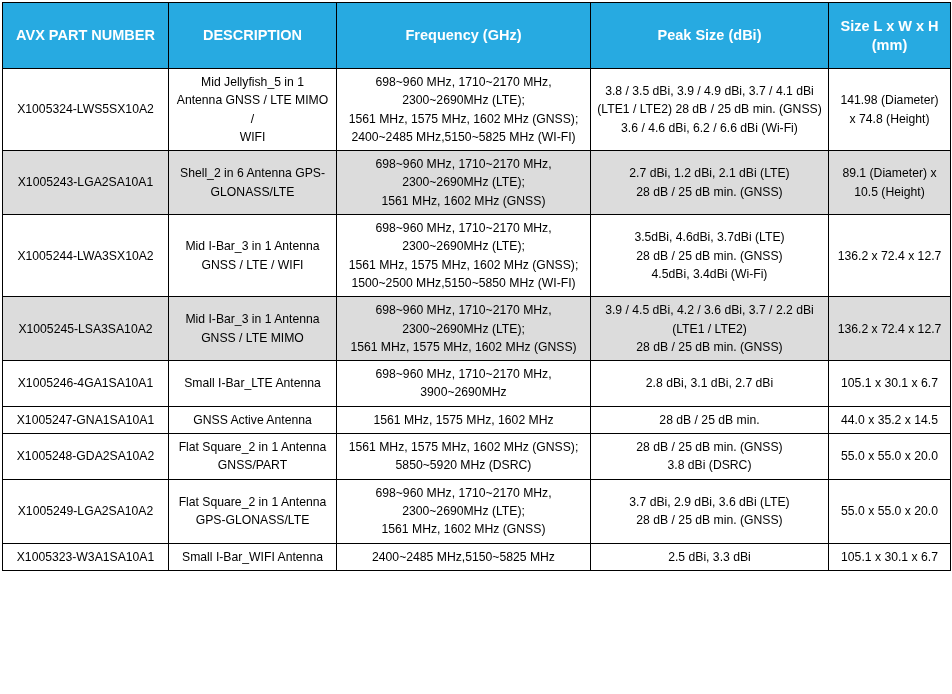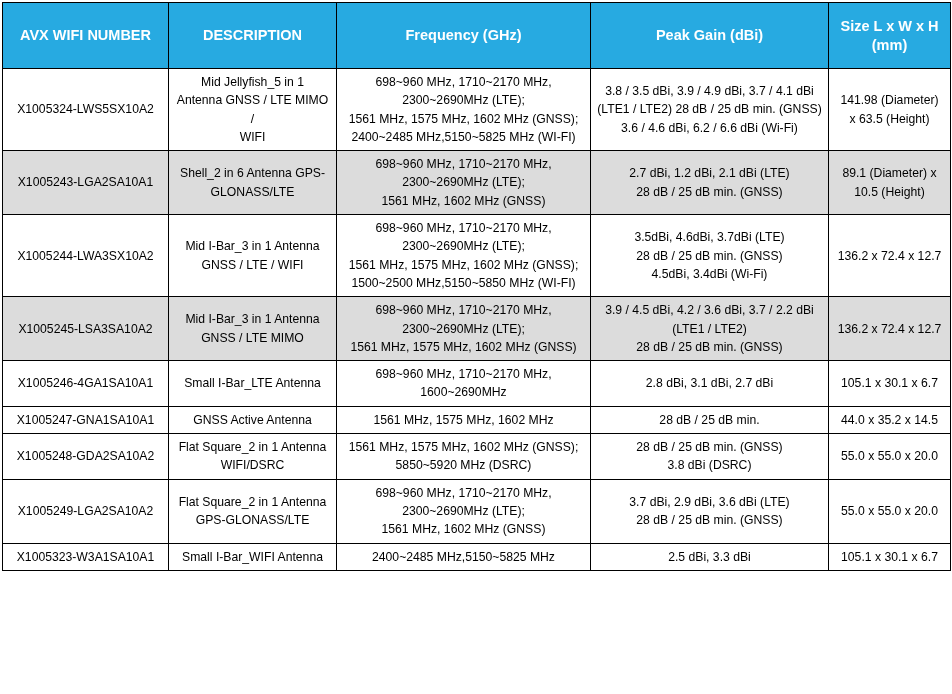--- a/index.html
+++ b/index.html
@@ -66,24 +66,24 @@
   <table class="spec">
     <colgroup>
       <col class="col-part">
       <col class="col-desc">
       <col class="col-freq">
       <col class="col-gain">
       <col class="col-size">
     </colgroup>
     <thead>
       <tr>
-        <th>AVX WIFI NUMBER</th>
+        <th>AVX PART NUMBER</th>
         <th>DESCRIPTION</th>
         <th>Frequency (GHz)</th>
-        <th>Peak Gain (dBi)</th>
+        <th>Peak Size (dBi)</th>
         <th>Size L x W x H (mm)</th>
       </tr>
     </thead>
     <tbody id="table-body">
         <tr class="plain">
           <td class="cell-part">X1005324-LWS5SX10A2</td>
           <td class="cell-desc">
             <div class="lines">
               <span>Mid Jellyfish_5 in 1</span>
               <span>Antenna GNSS / LTE MIMO /</span>
@@ -101,21 +101,21 @@
           <td class="cell-gain">
             <div class="lines">
               <span>3.8 / 3.5 dBi, 3.9 / 4.9 dBi, 3.7 /  4.1 dBi</span>
               <span>(LTE1 / LTE2) 28 dB / 25 dB min. (GNSS)</span>
               <span>3.6 / 4.6 dBi, 6.2 / 6.6 dBi (Wi-Fi)</span>
             </div>
           </td>
           <td class="cell-size">
             <div class="lines">
               <span>141.98 (Diameter)</span>
-              <span>x 63.5 (Height)</span>
+              <span>x 74.8 (Height)</span>
             </div>
           </td>
         </tr>
         <tr class="shaded">
           <td class="cell-part">X1005243-LGA2SA10A1</td>
           <td class="cell-desc">
             <div class="lines">
               <span>Shell_2 in 6 Antenna GPS-</span>
               <span>GLONASS/LTE</span>
             </div>
@@ -200,21 +200,21 @@
         <tr class="plain">
           <td class="cell-part">X1005246-4GA1SA10A1</td>
           <td class="cell-desc">
             <div class="lines">
               <span>Small I-Bar_LTE Antenna</span>
             </div>
           </td>
           <td class="cell-freq">
             <div class="lines">
               <span>698~960 MHz, 1710~2170 MHz,</span>
-              <span>1600~2690MHz</span>
+              <span>3900~2690MHz</span>
             </div>
           </td>
           <td class="cell-gain">
             <div class="lines">
               <span>2.8 dBi, 3.1 dBi, 2.7 dBi</span>
             </div>
           </td>
           <td class="cell-size">
             <div class="lines">
               <span>105.1 x 30.1 x 6.7</span>
@@ -242,21 +242,21 @@
             <div class="lines">
               <span>44.0 x 35.2 x 14.5</span>
             </div>
           </td>
         </tr>
         <tr class="plain">
           <td class="cell-part">X1005248-GDA2SA10A2</td>
           <td class="cell-desc">
             <div class="lines">
               <span>Flat Square_2 in 1 Antenna</span>
-              <span>WIFI/DSRC</span>
+              <span>GNSS/PART</span>
             </div>
           </td>
           <td class="cell-freq">
             <div class="lines">
               <span>1561 MHz, 1575 MHz, 1602 MHz (GNSS);</span>
               <span>5850~5920 MHz (DSRC)</span>
             </div>
           </td>
           <td class="cell-gain">
             <div class="lines">

